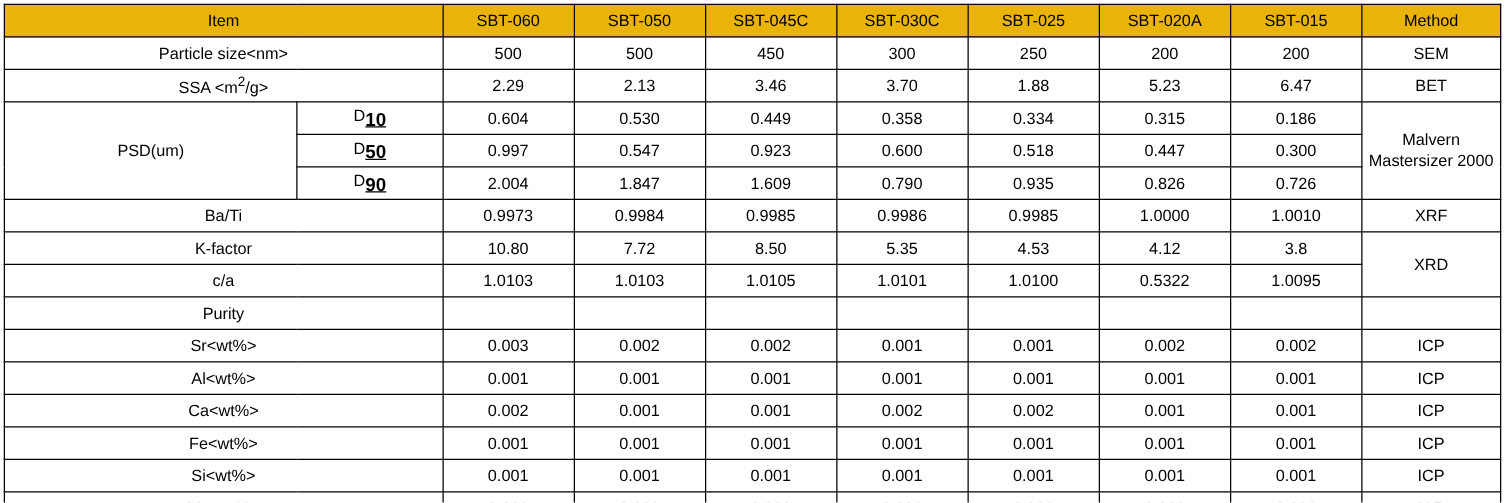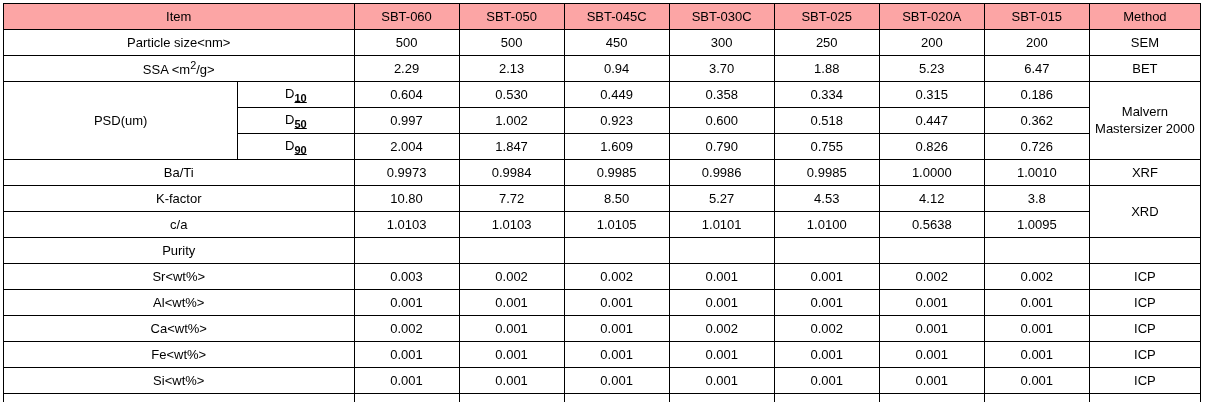--- a/index.html
+++ b/index.html
@@ -23,30 +23,30 @@
     border: 1px solid #000000;
     font-size: 13px;
     font-weight: normal;
     text-align: center;
     vertical-align: middle;
     padding: 0;
     height: 25px;
     color: #000000;
   }
   .hdr {
-    background: #fca5a5;
+    background: #eab308;
     font-weight: bold;
     font-size: 15px;
   }
   .rowlabel {
     font-weight: bold;
     font-size: 13px;
   }
   .sub {
-    font-size: 11px;
+    font-size: 15px;
     vertical-align: sub;
     font-weight: bold;
     text-decoration: underline;
   }
   .method {
     font-size: 13px;
   }
   .two-line {
     line-height: 1.25;
     font-size: 13px;
@@ -95,21 +95,21 @@
       <td>250</td>
       <td>200</td>
       <td>200</td>
       <td class="method">SEM</td>
     </tr>
 
     <tr>
       <td class="rowlabel" colspan="2"><span>SSA &lt;m</span><sup>2</sup><span>/g&gt;</span></td>
       <td>2.29</td>
       <td>2.13</td>
-      <td>0.94</td>
+      <td>3.46</td>
       <td>3.70</td>
       <td>1.88</td>
       <td>5.23</td>
       <td>6.47</td>
       <td class="method">BET</td>
     </tr>
 
     <tr>
       <td class="rowlabel" rowspan="3">PSD(um)</td>
       <td class="rowlabel"><span>D</span><span class="sub">10</span></td>
@@ -119,35 +119,35 @@
       <td>0.358</td>
       <td>0.334</td>
       <td>0.315</td>
       <td>0.186</td>
       <td class="two-line" rowspan="3"><span>Malvern</span><br><span>Mastersizer 2000</span></td>
     </tr>
 
     <tr>
       <td class="rowlabel"><span>D</span><span class="sub">50</span></td>
       <td>0.997</td>
-      <td>1.002</td>
+      <td>0.547</td>
       <td>0.923</td>
       <td>0.600</td>
       <td>0.518</td>
       <td>0.447</td>
-      <td>0.362</td>
+      <td>0.300</td>
     </tr>
 
     <tr>
       <td class="rowlabel"><span>D</span><span class="sub">90</span></td>
       <td>2.004</td>
       <td>1.847</td>
       <td>1.609</td>
       <td>0.790</td>
-      <td>0.755</td>
+      <td>0.935</td>
       <td>0.826</td>
       <td>0.726</td>
     </tr>
 
     <tr>
       <td class="rowlabel" colspan="2">Ba/Ti</td>
       <td>0.9973</td>
       <td>0.9984</td>
       <td>0.9985</td>
       <td>0.9986</td>
@@ -155,35 +155,35 @@
       <td>1.0000</td>
       <td>1.0010</td>
       <td class="method">XRF</td>
     </tr>
 
     <tr>
       <td class="rowlabel" colspan="2">K-factor</td>
       <td>10.80</td>
       <td>7.72</td>
       <td>8.50</td>
-      <td>5.27</td>
+      <td>5.35</td>
       <td>4.53</td>
       <td>4.12</td>
       <td>3.8</td>
       <td class="method" rowspan="2">XRD</td>
     </tr>
 
     <tr>
       <td class="rowlabel" colspan="2">c/a</td>
       <td>1.0103</td>
       <td>1.0103</td>
       <td>1.0105</td>
       <td>1.0101</td>
       <td>1.0100</td>
-      <td>0.5638</td>
+      <td>0.5322</td>
       <td>1.0095</td>
     </tr>
 
     <tr>
       <td class="rowlabel" colspan="2">Purity</td>
       <td></td>
       <td></td>
       <td></td>
       <td></td>
       <td></td>

